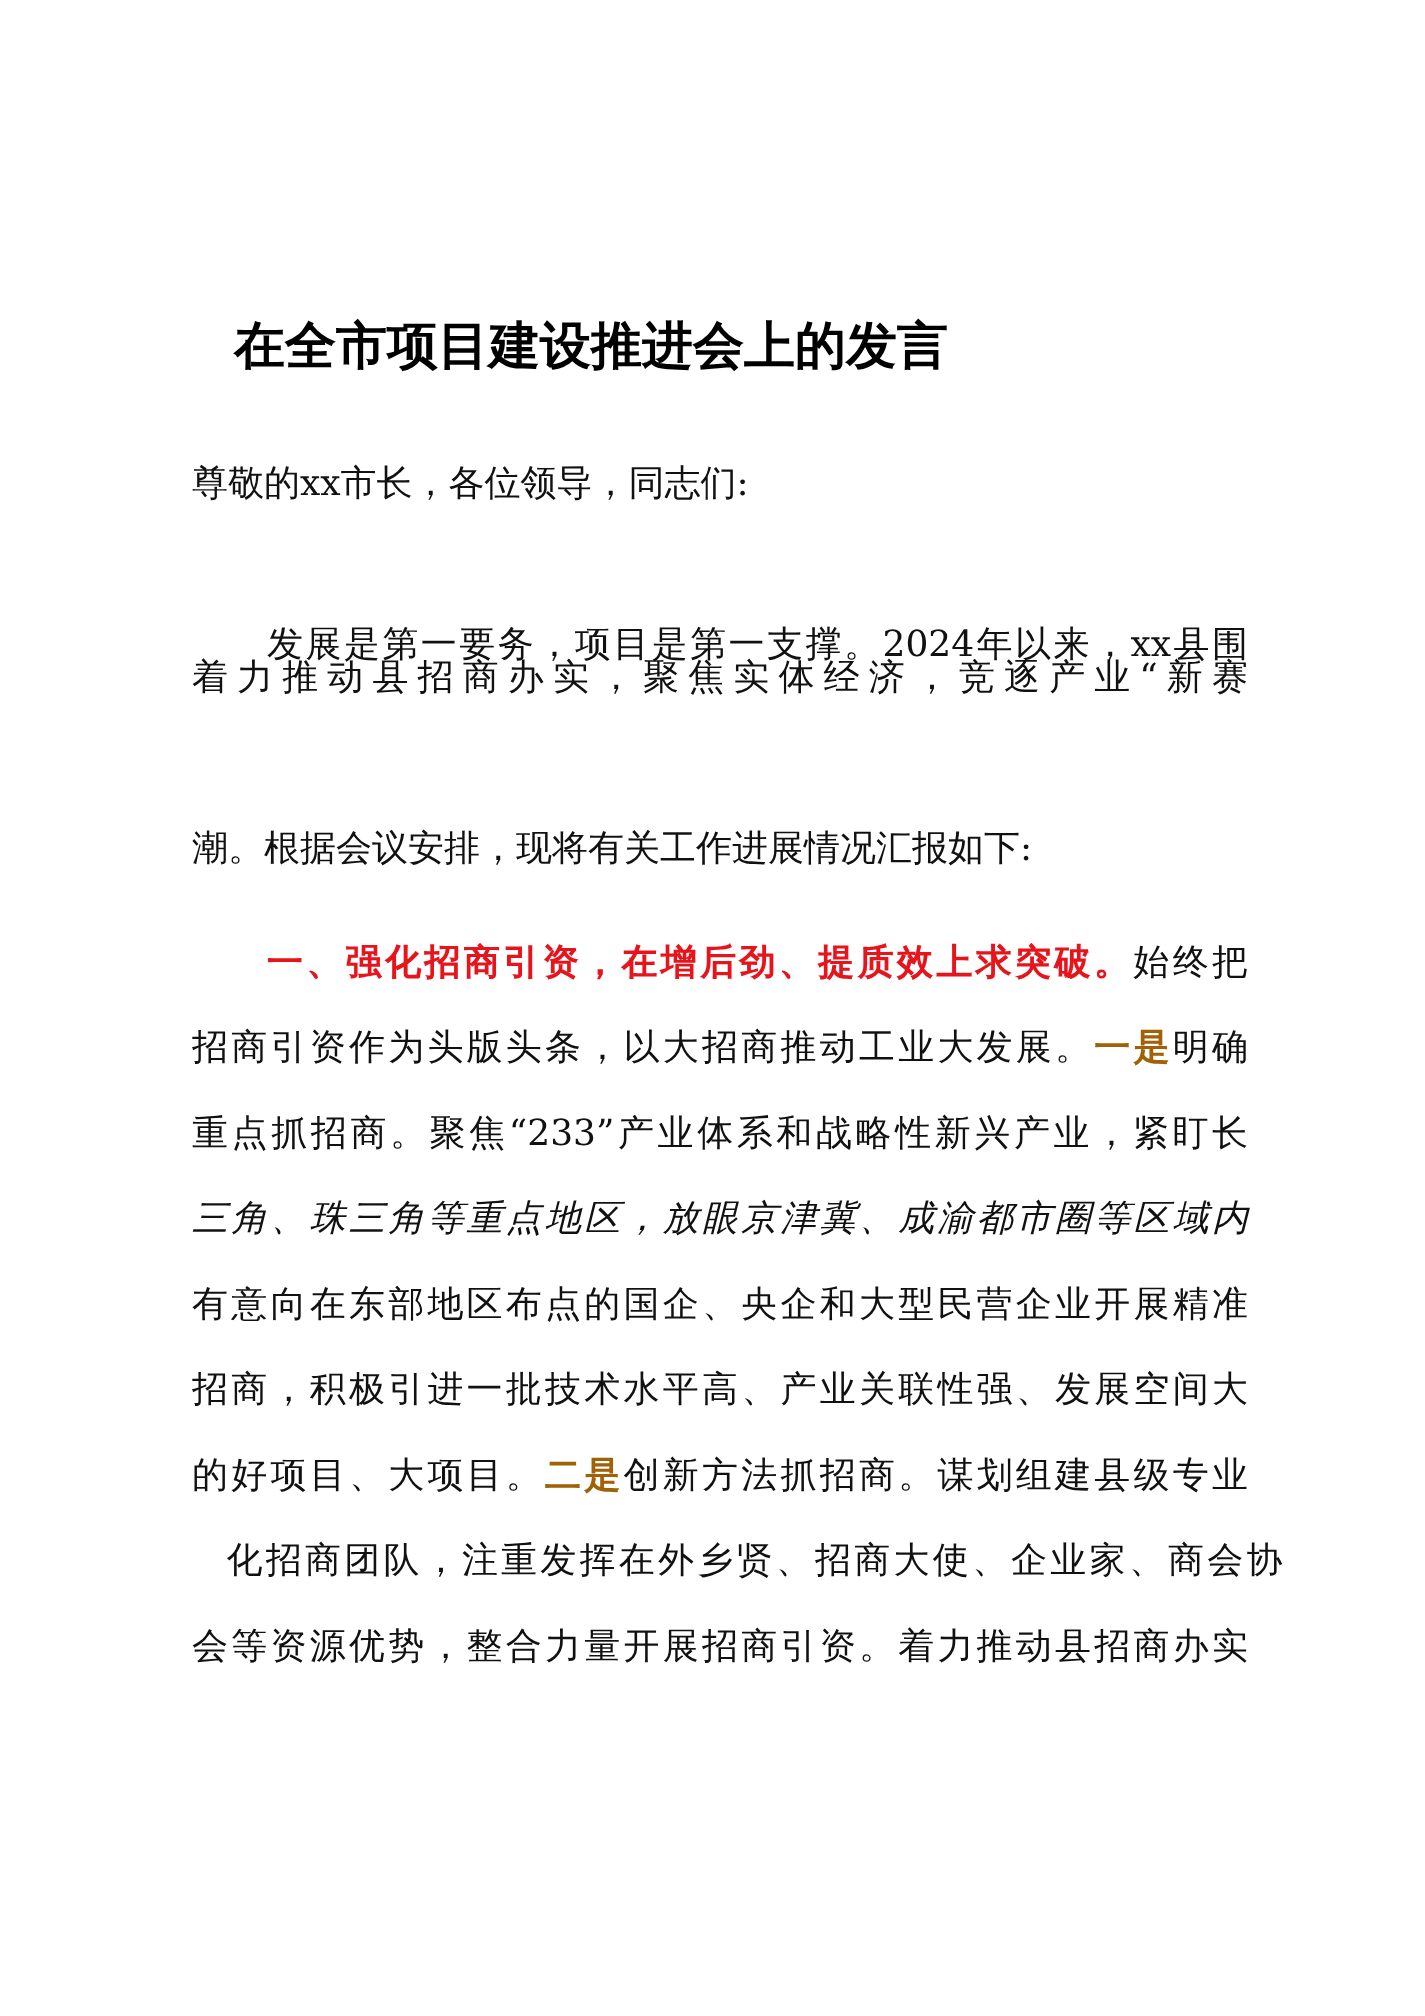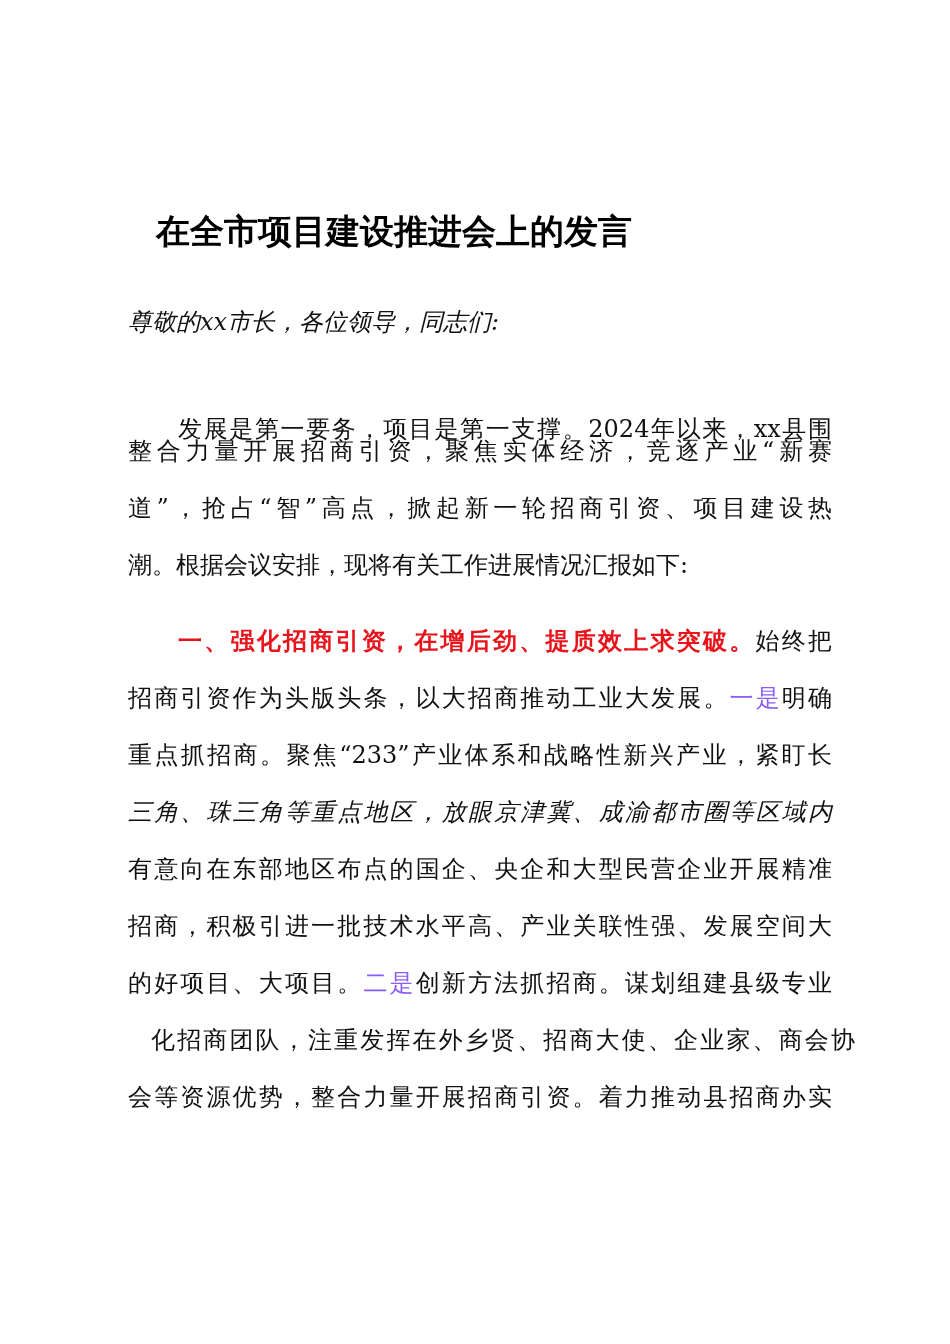--- a/index.html
+++ b/index.html
@@ -54,36 +54,35 @@
       left: 178px;
       width: 654px;
     }
     .heading-red {
       color: #e8141c;
       font-family: "DejaVu Sans", "Liberation Sans", sans-serif;
       font-weight: bold;
     }
     .bold {
       font-family: "DejaVu Sans", "Liberation Sans", sans-serif;
-      font-weight: normal;
-      color: #8b5cf6;
+      font-weight: bold;
+      color: #a16207;
     }
   </style>
 </head>
 <body>
 
 <div class="page">
 
   <div class="title">在全市项目建设推进会上的发言</div>
 
-  <div class="line last" style="top:305px;font-style:italic;">尊敬的xx市长，各位领导，同志们:</div>
+  <div class="line last" style="top:305px;">尊敬的xx市长，各位领导，同志们:</div>
 
   <div class="line indent" style="top:377px;margin-top:35px;">发展是第一要务，项目是第一支撑。2024年以来，xx县围</div>
-  <div class="line" style="top:434px;">整合力量开展招商引资，聚焦实体经济，竞逐产业“新赛</div>
-  <div class="line" style="top:491px;">道”，抢占“智”高点，掀起新一轮招商引资、项目建设热</div>
+  <div class="line" style="top:434px;">着力推动县招商办实，聚焦实体经济，竞逐产业“新赛</div>
   <div class="line indent" style="top:624px;">
     <span class="heading-red">一、强化招商引资，在增后劲、提质效上求突破。</span><span>始终把</span>
   </div>
 
   <div class="line last" style="top:548px;">潮。根据会议安排，现将有关工作进展情况汇报如下:</div>
 
   <div class="line" style="top:681px;">
     <span>招商引资作为头版头条，以大招商推动工业大发展。</span><span class="bold">一是</span><span>明确</span>
   </div>
 

